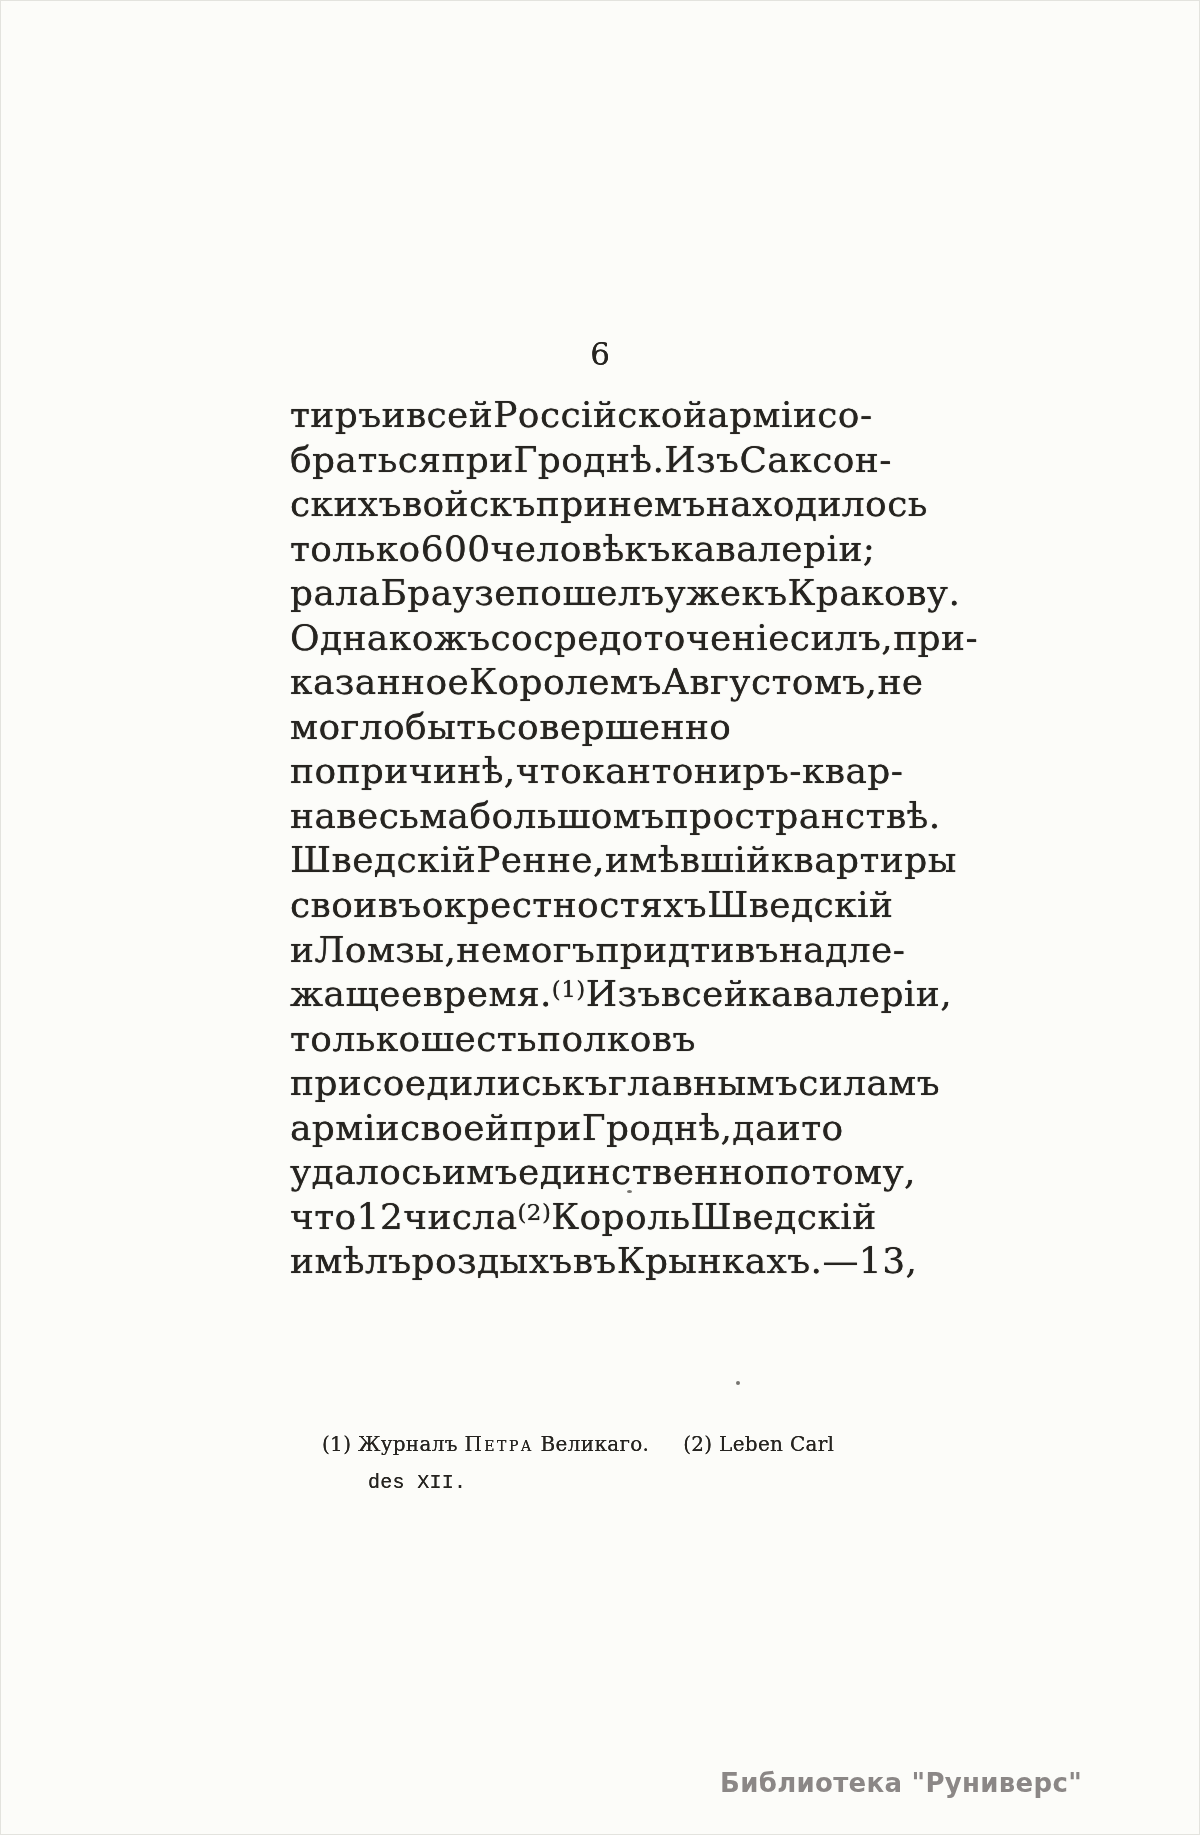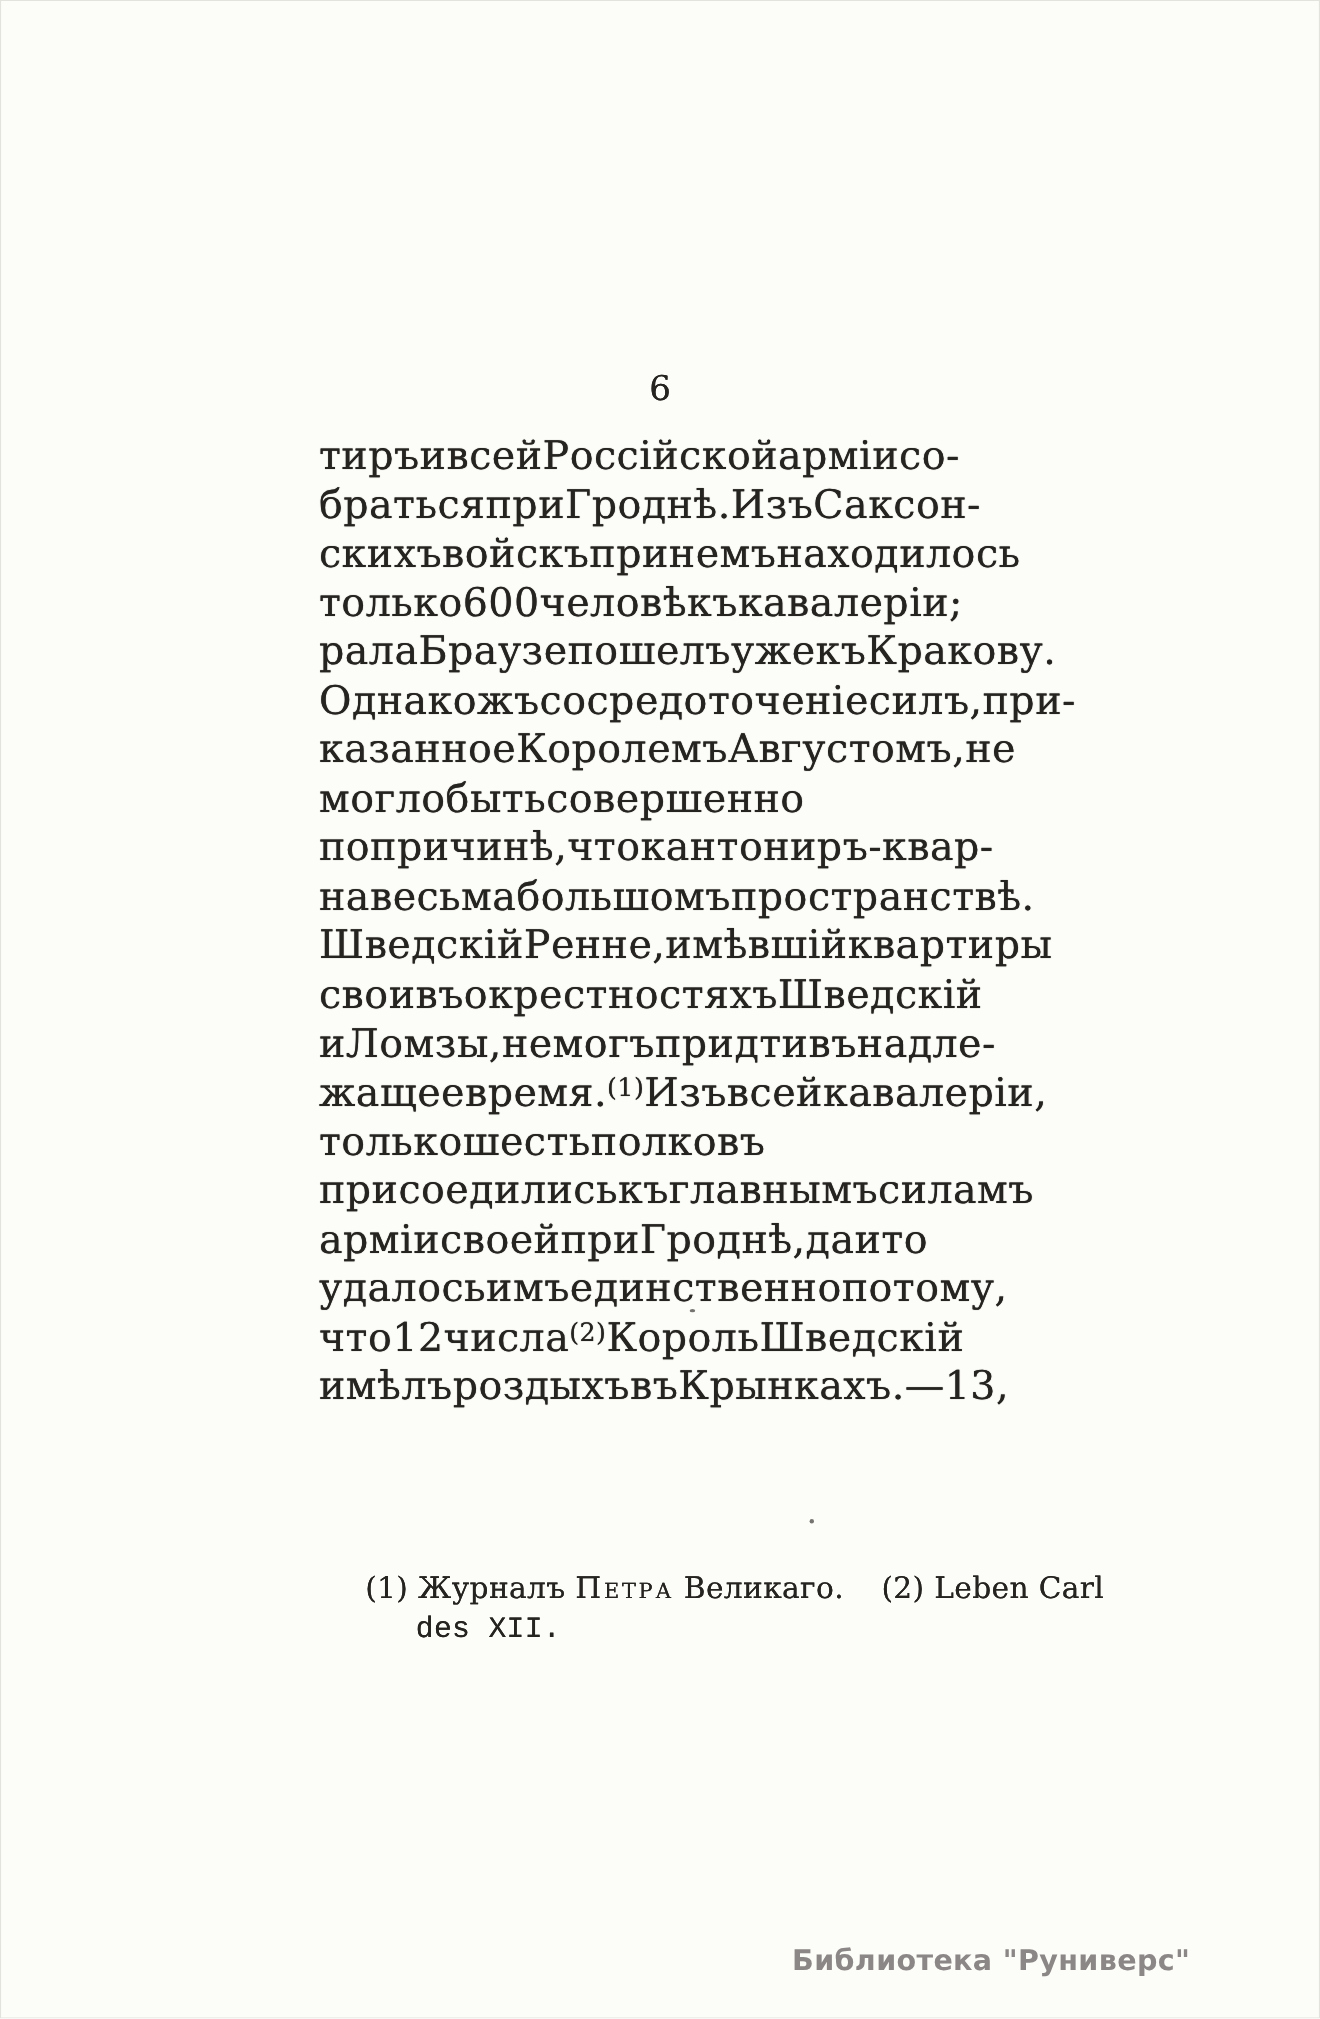--- a/index.html
+++ b/index.html
@@ -33,23 +33,23 @@
     white-space:nowrap;
     text-shadow:0 0 0.7px #2b2925;
   }
   .tline span{flex:0 0 auto;}
   .fnref{
     font-size:23px;
     transform:translateY(-9px);
   }
   .footnote{
     position:absolute;
-    left:332px;top:1428px;
+    left:322px;top:1428px;
     width:630px;
-    font-size:27px;
+    font-size:20px;
     line-height:33px;
     letter-spacing:0.3px;
     text-shadow:0 0 0.5px #2b2925;
     white-space:nowrap;
   }
   .fn-gap{display:inline-block;width:34px;}
   .sc{font-variant:small-caps;letter-spacing:2.5px;}
   .fn-line2{margin-left:46px;margin-top:5px;font-family:Liberation Mono, monospace;}
   .speck{position:absolute;background:#4a4742;border-radius:50%;opacity:.75;}
   .speck.s1{left:627px;top:1190px;width:5px;height:3px;}

